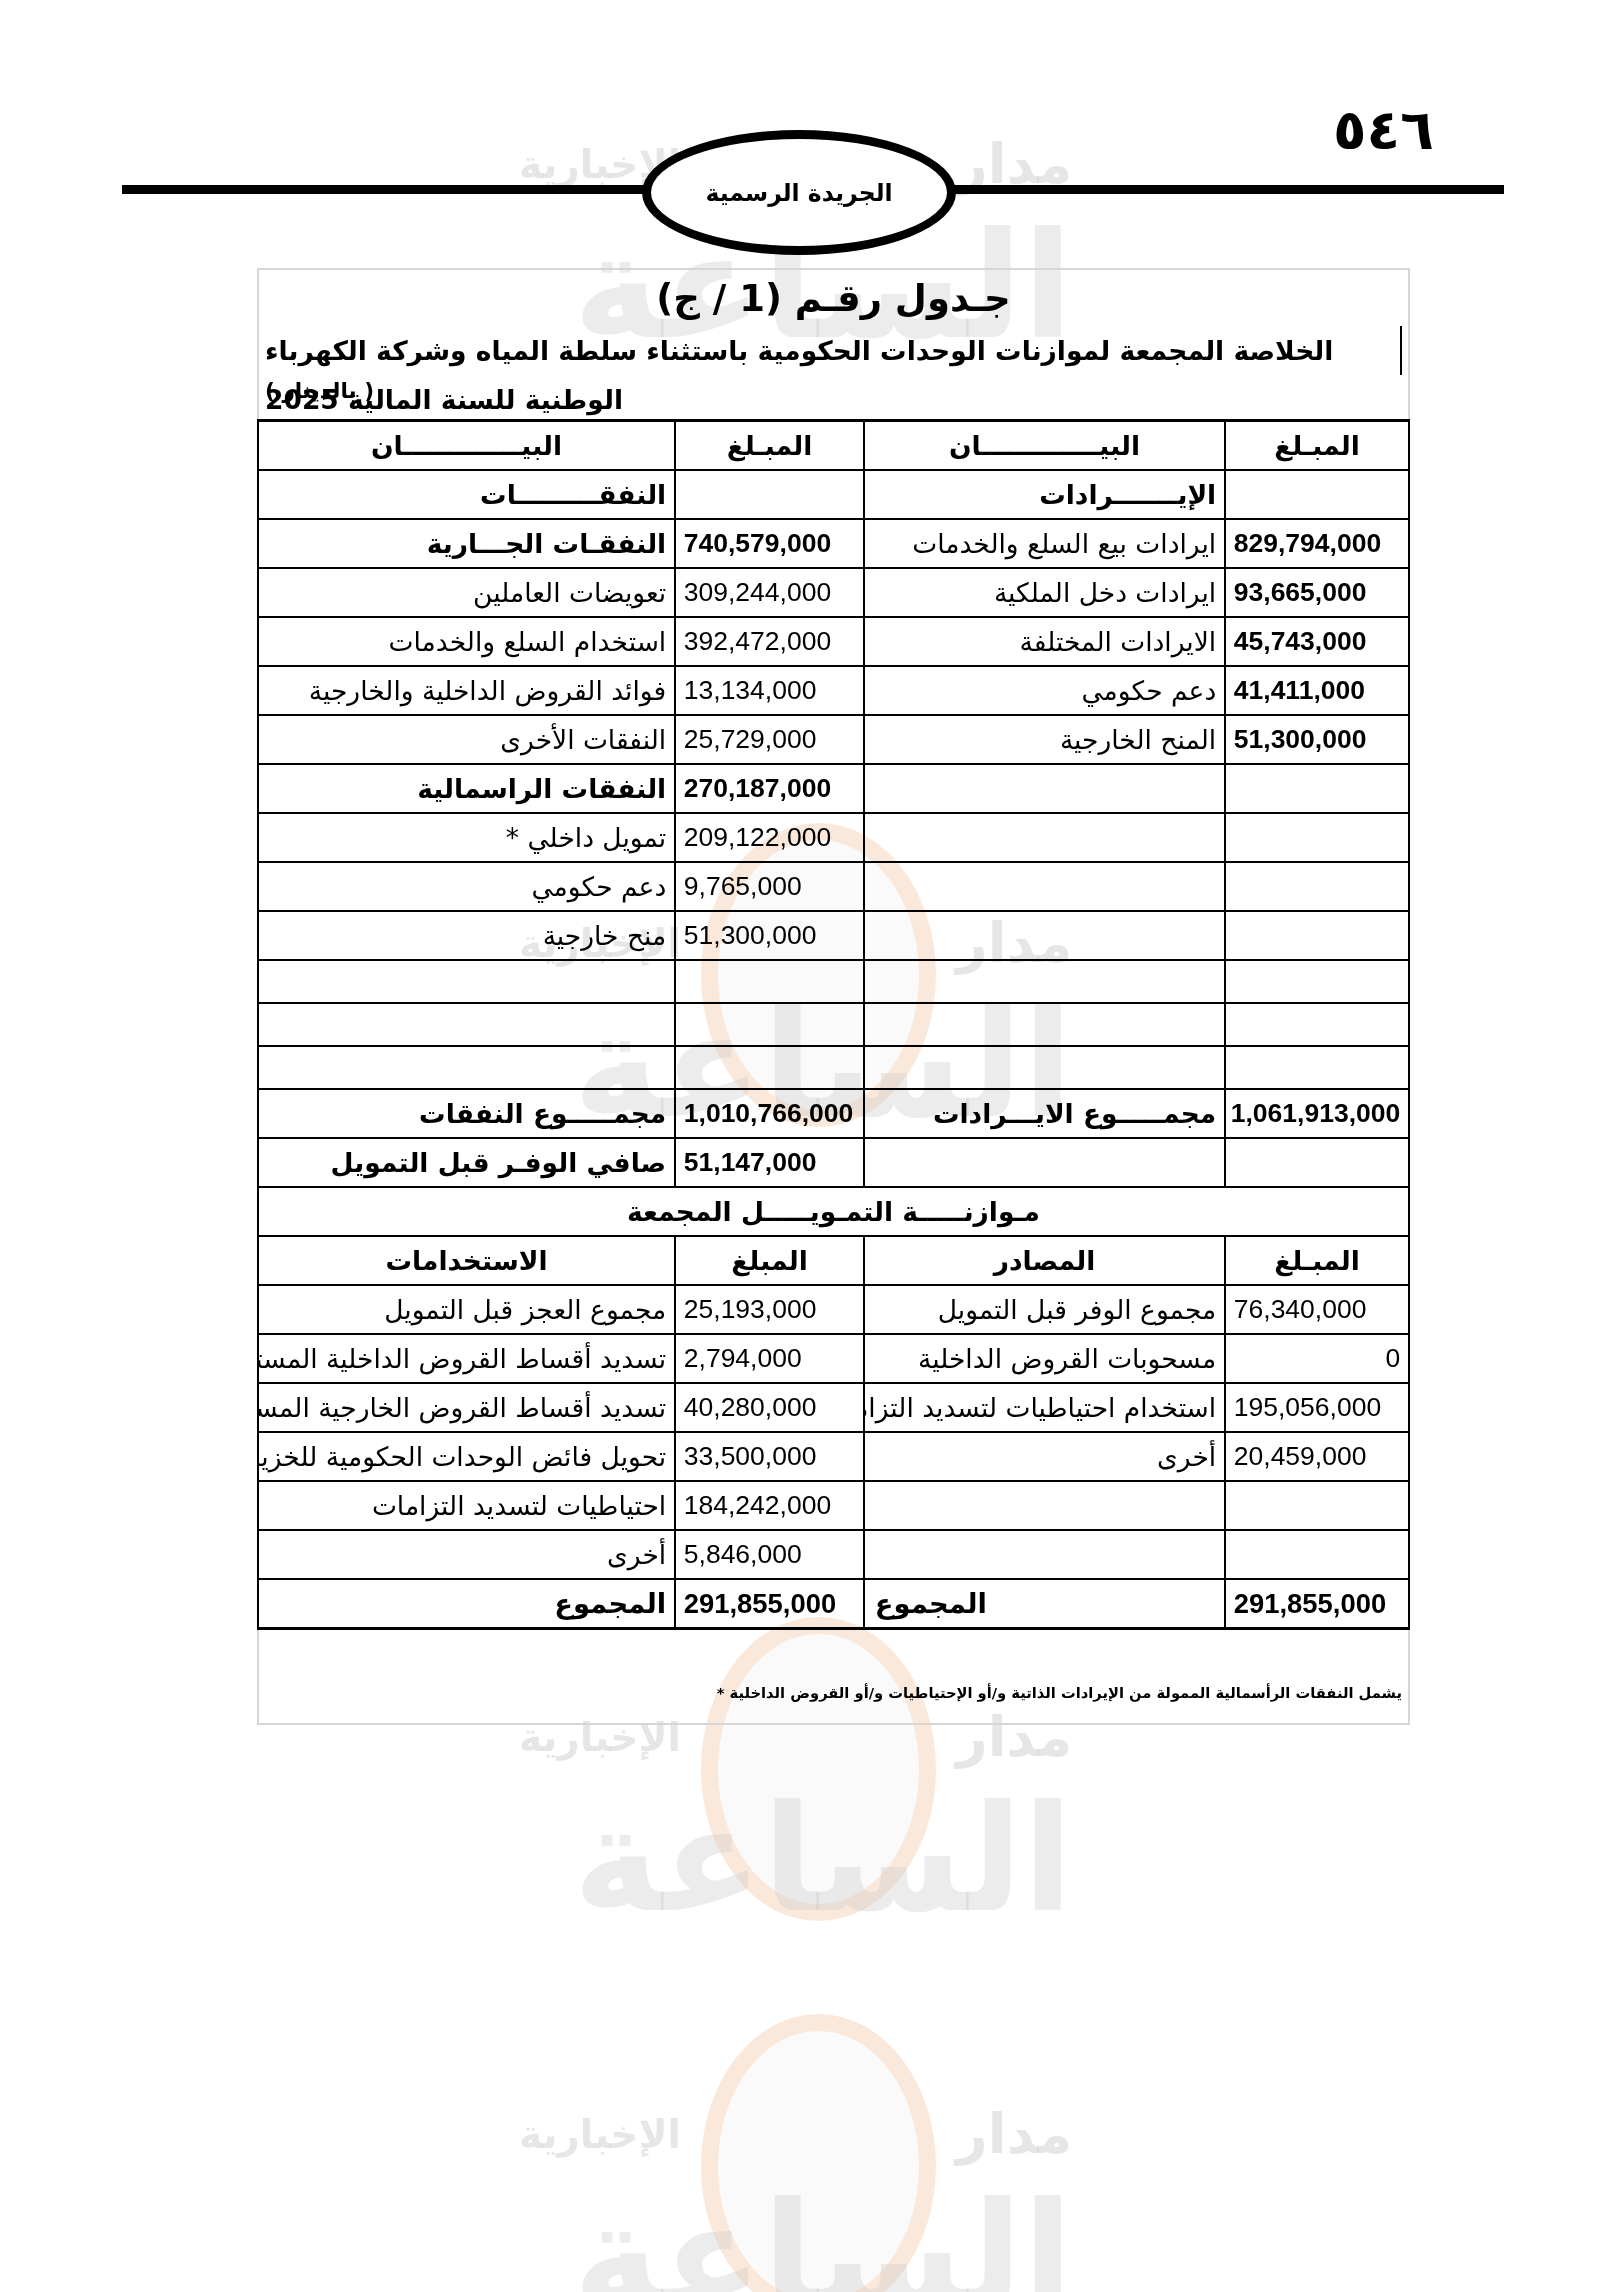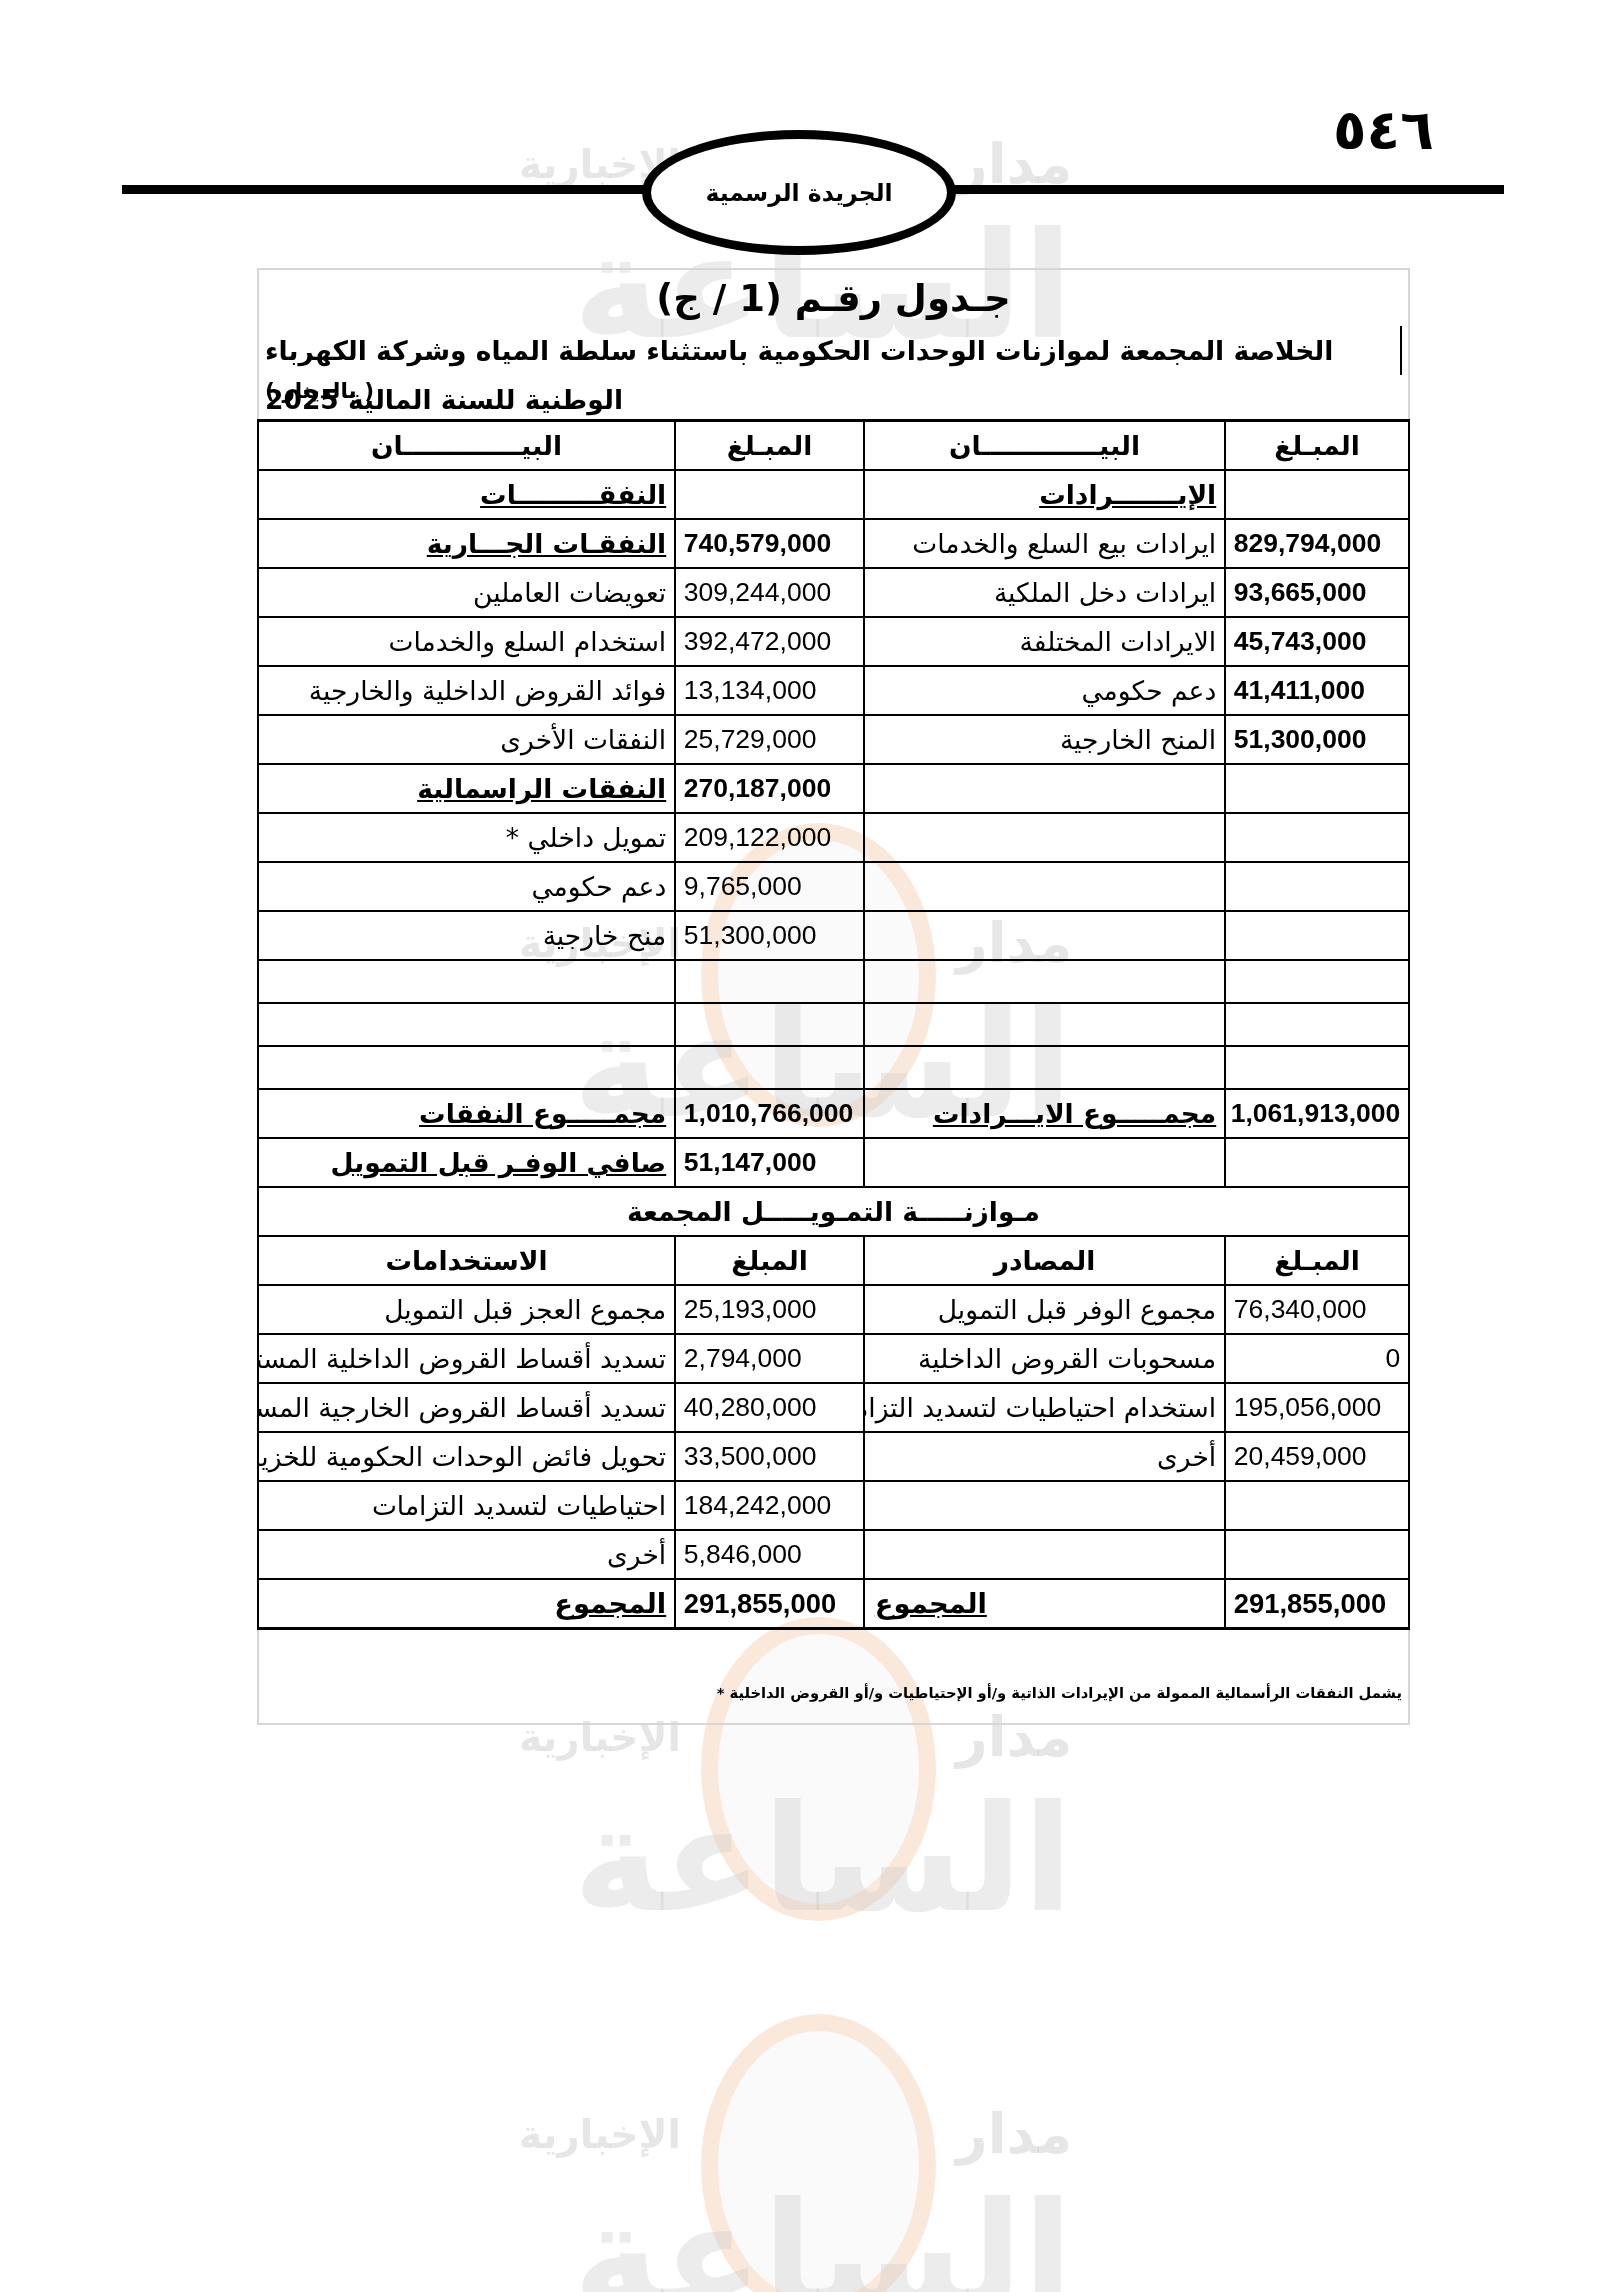--- a/index.html
+++ b/index.html
@@ -54,21 +54,21 @@
   table.main td {
     border:2px solid #000; padding:0 7.8px; font-size:26.5px; height:47px; vertical-align:middle;
     white-space:nowrap; overflow:hidden;
   }
   table.main tr.thick td { border-top:3.9px solid #000;margin-left:33px; }
   .c-amt-r { width:184px; text-align:left; }
   .c-lbl-r { width:361px; text-align:right; }
   .c-amt-l { width:189px; text-align:left; }
   .c-lbl-l { text-align:right; }
   .hd { text-align:center !important; font-weight:bold; font-size:29px; }
-  .b { font-weight:bold;text-decoration:underline; }
+  .b { font-weight:bold; }
   .n { font-family:"Liberation Sans", sans-serif; font-stretch:condensed; font-size:28px; }
   .nb { font-family:"Liberation Sans", sans-serif; font-weight:bold; font-size:28px; }
   tr.empty td { height:41px; }
   .banner td { text-align:center; font:bold 37px "DejaVu Sans", sans-serif; height:61px; }
   .fin td { font-size:23.5px; height:43px; }
   .fin .n { font-size:26.5px; }
   .fin .nb { font-size:27.4px; }
   .footnote {
     position:absolute; left:265px; top:1684px; width:1137px; text-align:right;
     font:bold 14.7px "DejaVu Sans", sans-serif; direction:rtl; z-index:2;

